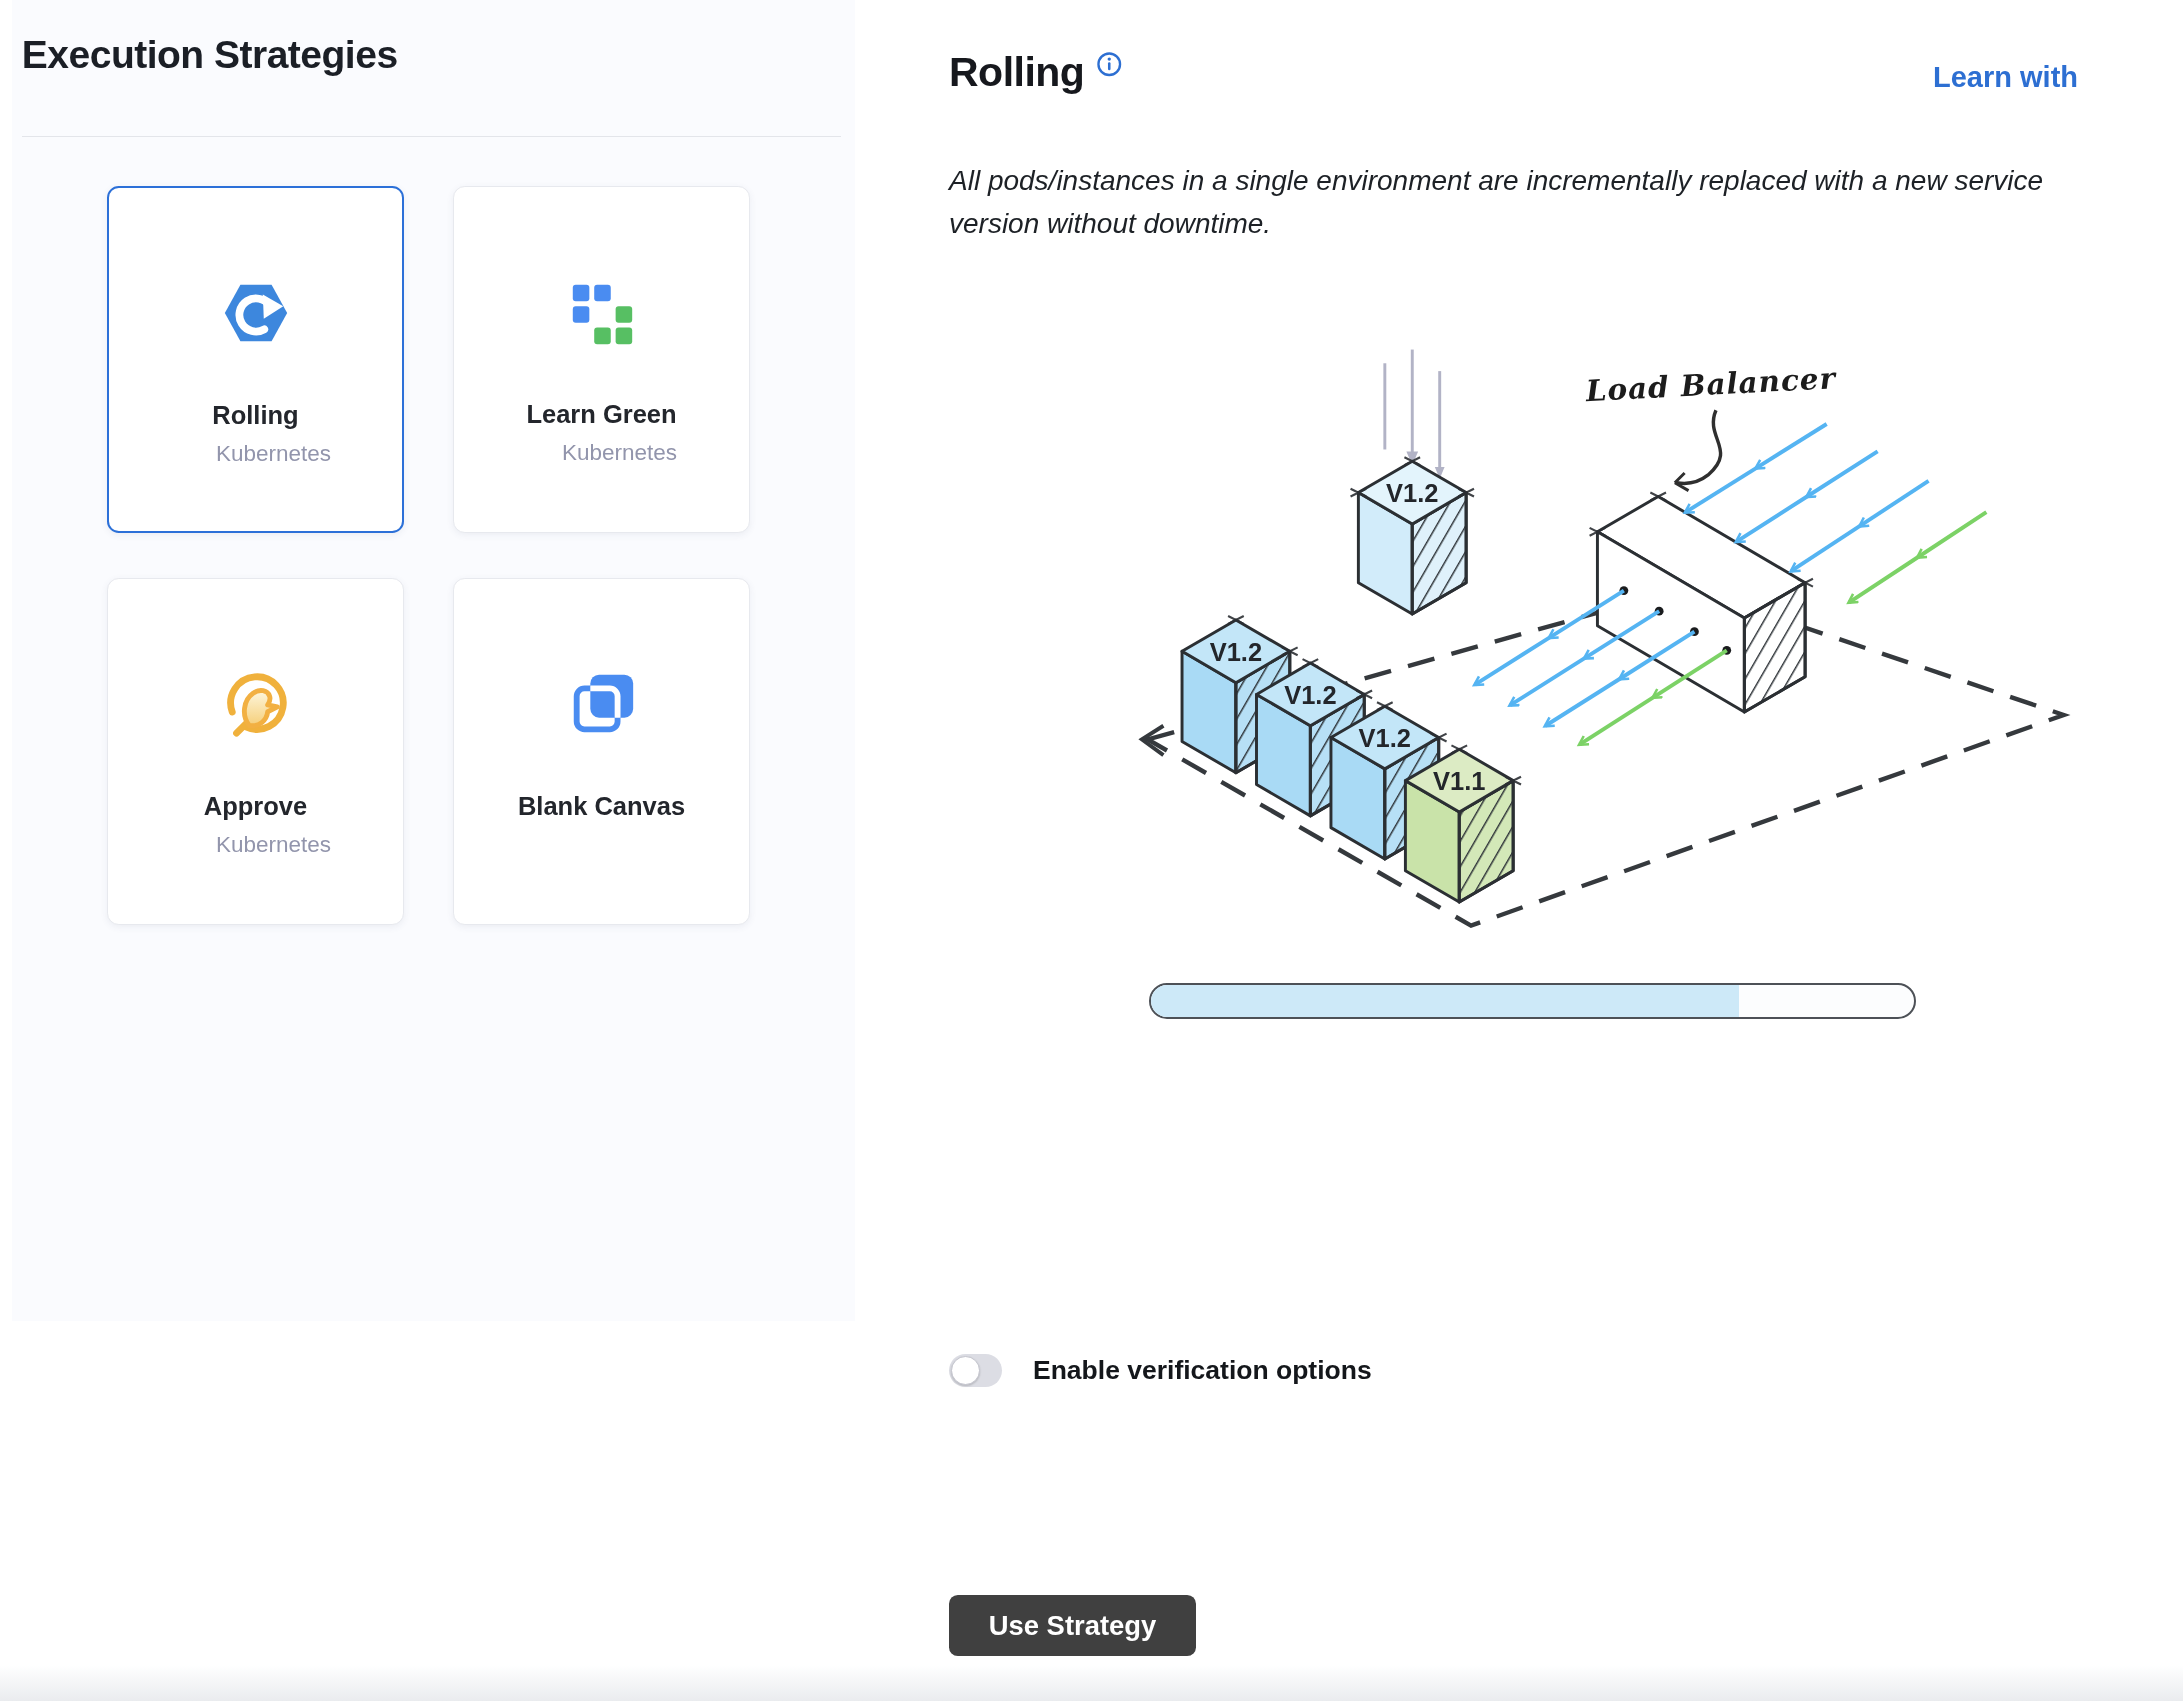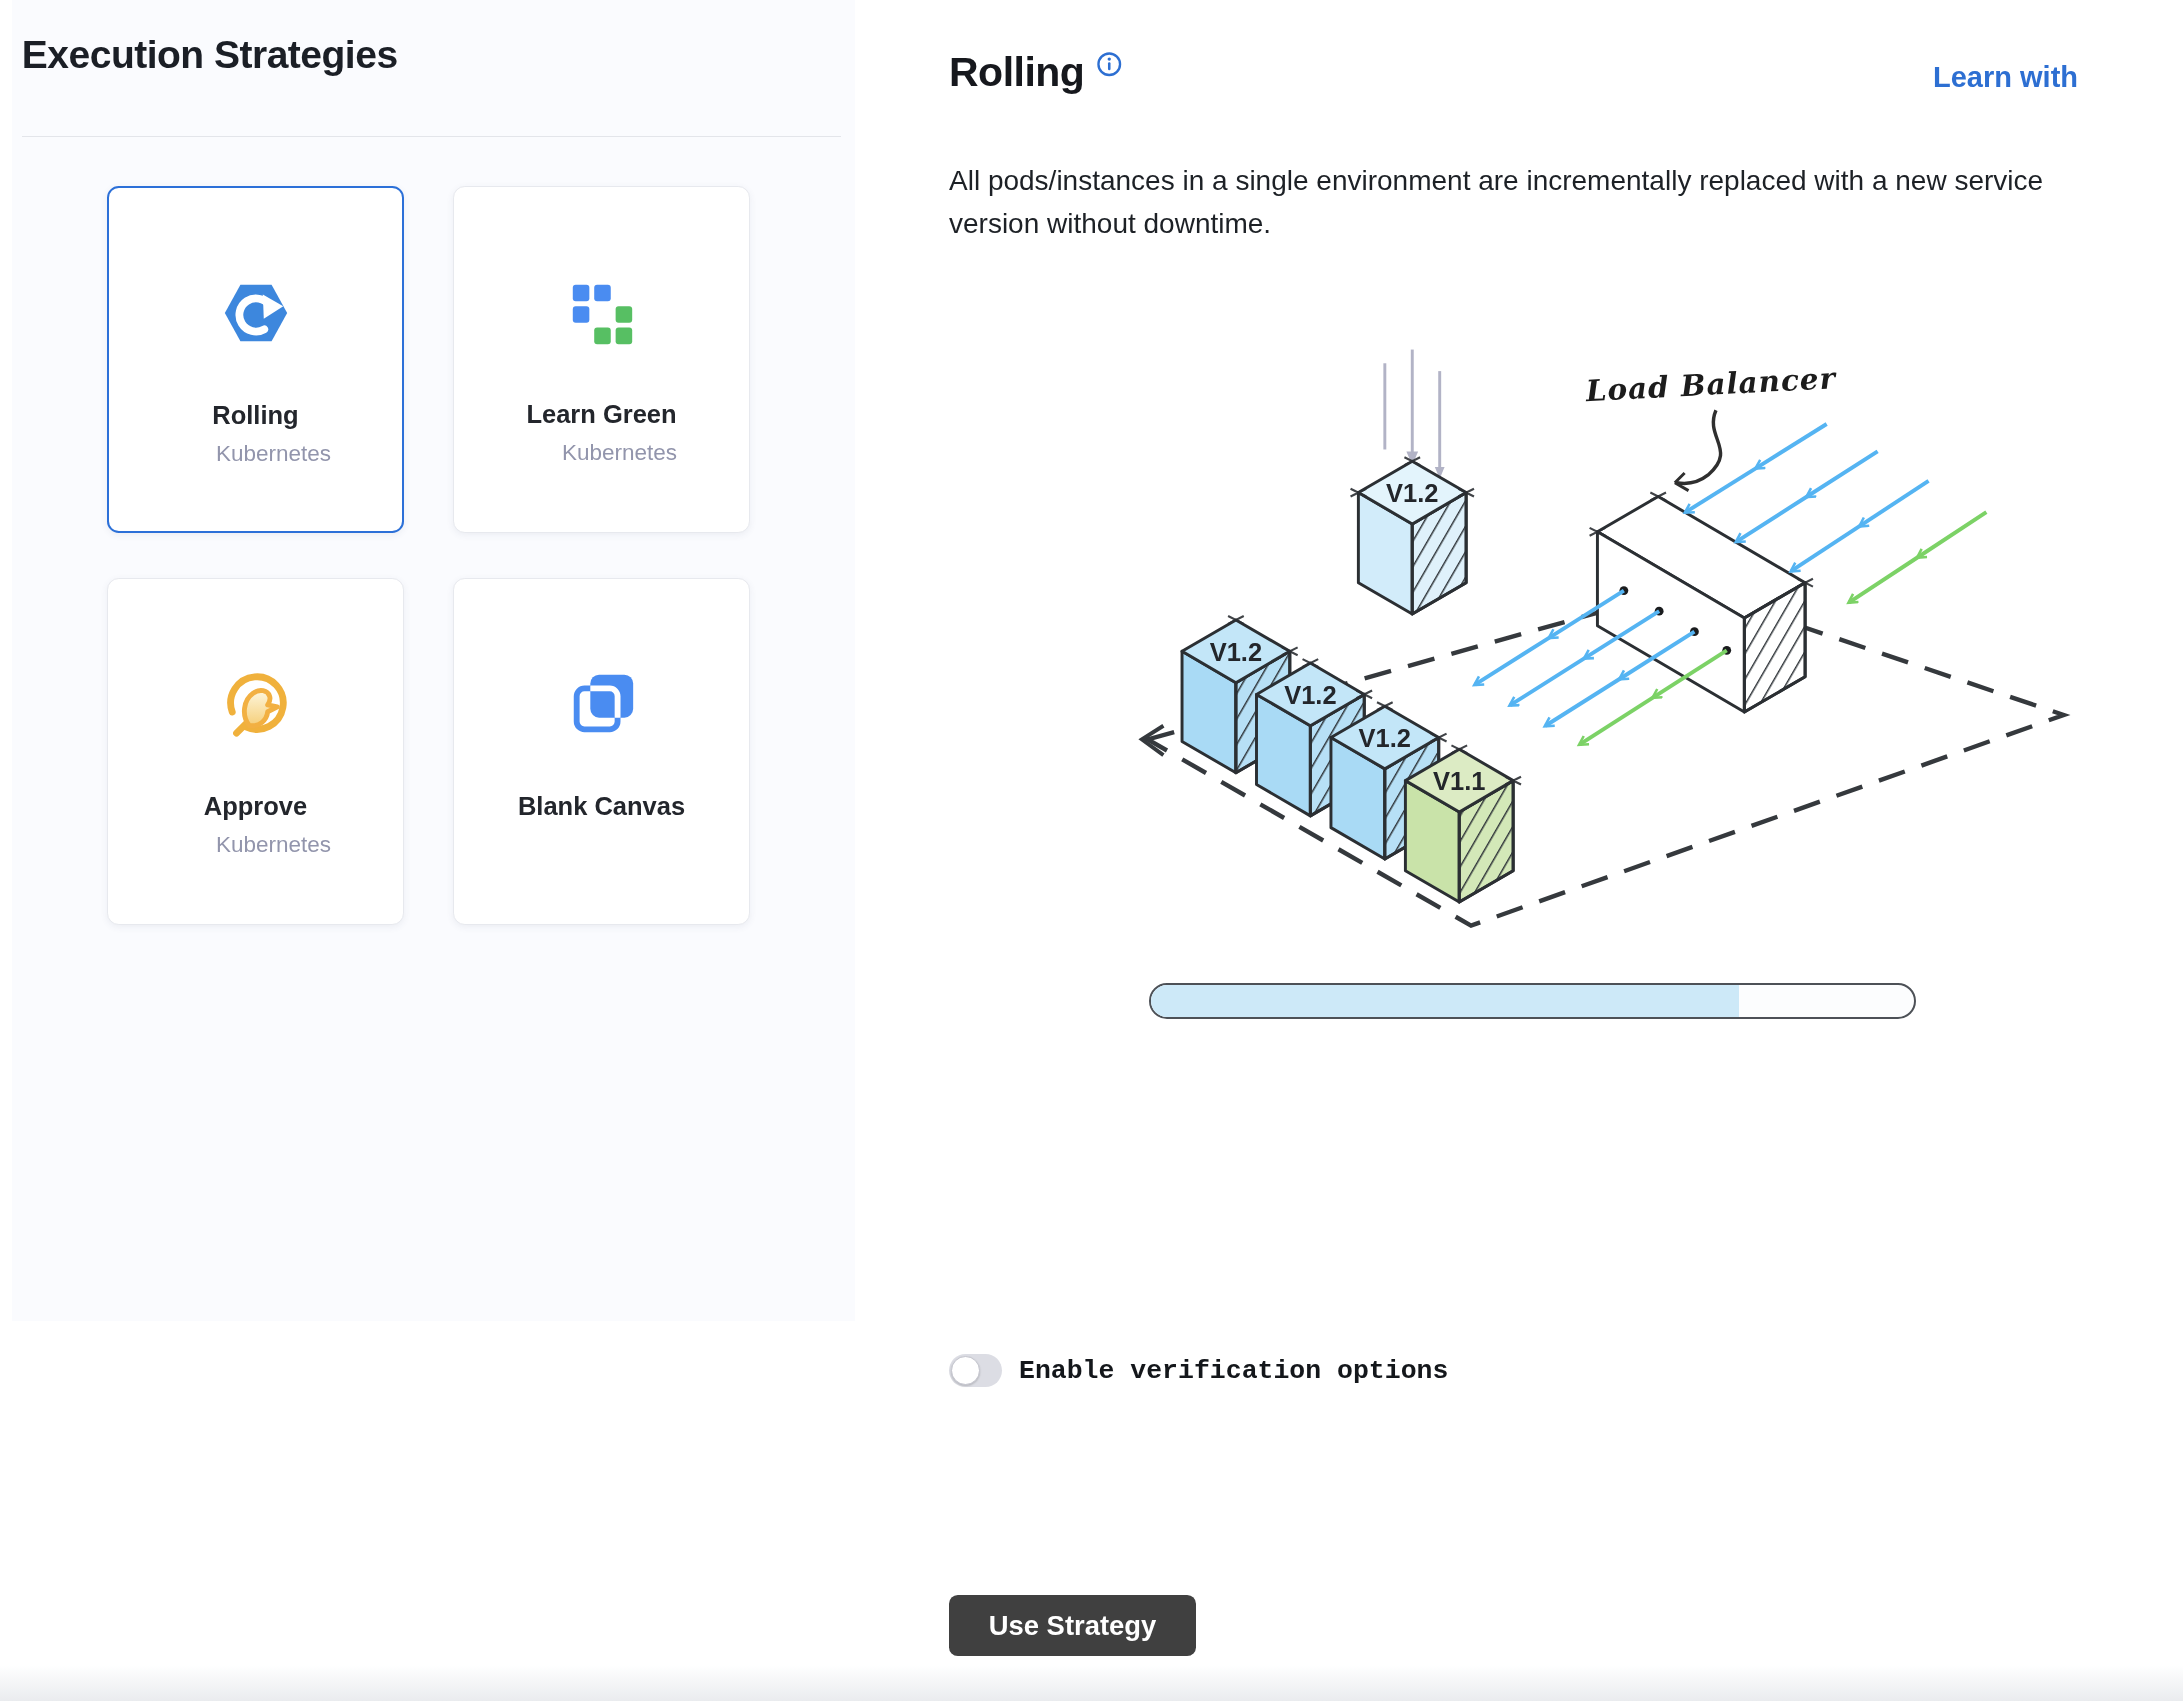--- a/index.html
+++ b/index.html
@@ -44,39 +44,39 @@
   .main { position:absolute; left:855px; top:0; width:1329px; height:1702px; background:#fff; }
   .main-title-row { position:absolute; left:94px; top:49px; display:flex; align-items:flex-start; gap:11.8px; }
   .main-title { font-size:41px; font-weight:700; color:#16181d; letter-spacing:-0.5px; }
   .info-icon { margin-top:2px; cursor:pointer; }
   .learn-more {
     position:absolute; right:106px; top:61px;
     font-size:29px; font-weight:700; color:#2d6fd2; text-decoration:none; cursor:pointer;
   }
   .description {
     position:absolute; left:94px; top:159px; width:1161px;
-    font-size:28px; line-height:1.55; color:#1d2126;
+    font-size:28px; line-height:1.55; color:#1d2126;font-style:italic;
   }
 
   .illustration { position:absolute; left:224px; top:328px; }
 
   .progress {
     position:absolute; left:294px; top:983px; width:767px; height:36px;
     border:2px solid #4d5157; border-radius:18.6px; background:#fcfdfe; overflow:hidden;
   }
   .progress-fill { height:100%; background:#cde9f8; }
 
   .steps { position:absolute; left:94px; top:1125px; display:flex; gap:51px; }
   .step-card {
     width:355px; height:176px; background:#e7f4fb; padding:31px 29px 0 33px;
   }
   .step-title { font-size:23.5px; font-weight:700; color:#16191d; }
   .step-text  { margin-top:11.8px; font-size:23.5px; color:#16191d; }
 
-  .toggle-row { position:absolute; left:94px; top:1354px; display:flex; align-items:center; gap:17px;font-family:Liberation Mono, monospace; }
+  .toggle-row { position:absolute; left:94px; top:1354px; display:flex; align-items:center; gap:31px; }
   .toggle {
     width:53px; height:33px; border-radius:16.7px; background:#dcdde4; position:relative; cursor:pointer;
   }
   .toggle-knob {
     position:absolute; left:2px; top:2px; width:29px; height:29px; border-radius:50%;
     background:#ffffff; border:1px solid #c3c4cd; box-shadow:0 1px 2px rgba(0,0,0,0.18);
   }
   .toggle-label { font-size:26.5px; font-weight:700; color:#14171b; }
 
   .use-strategy-btn {

